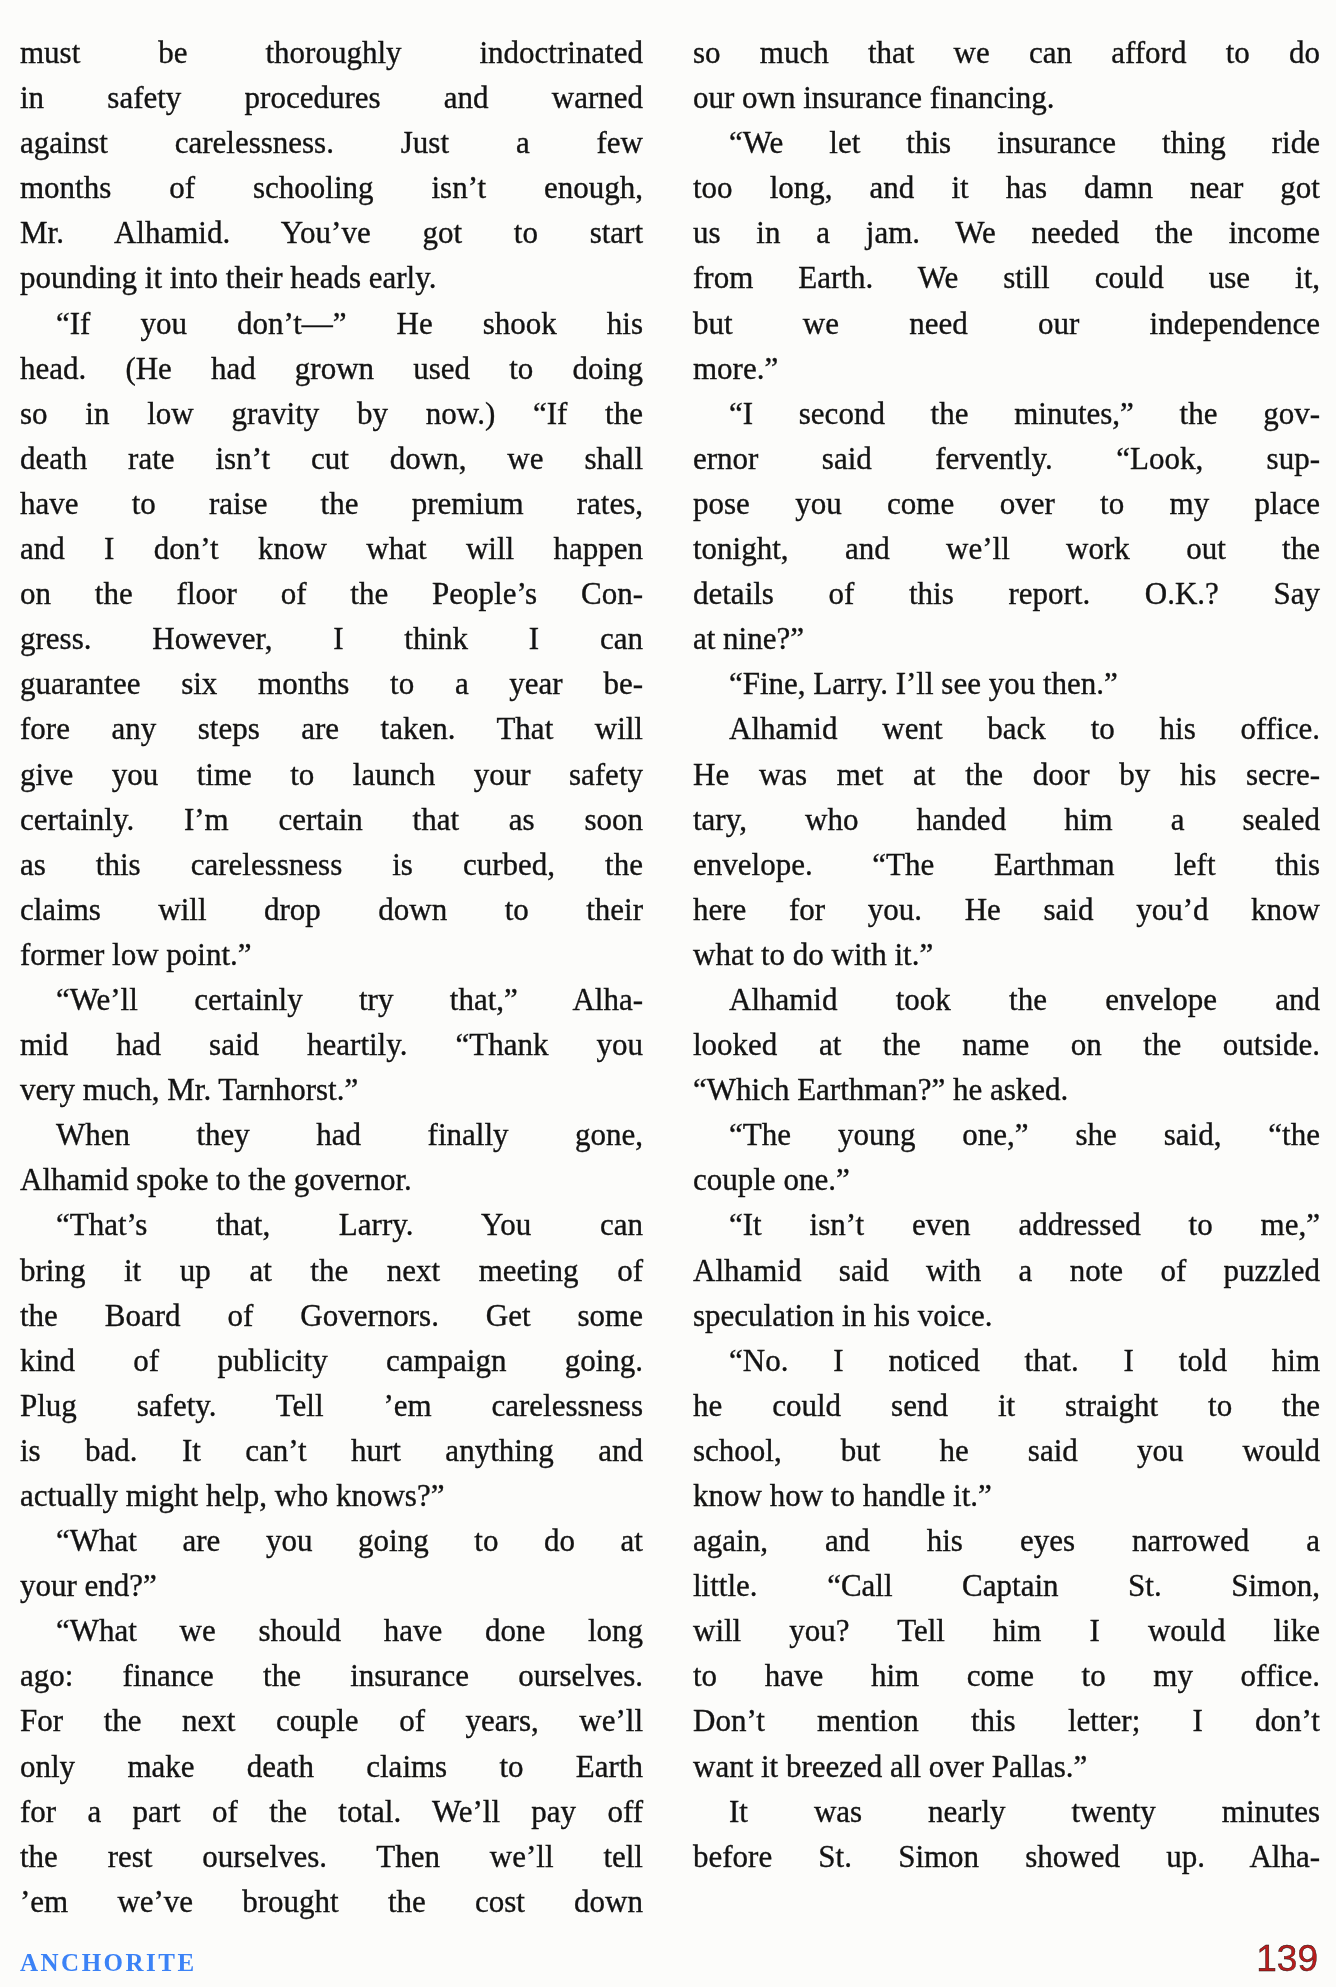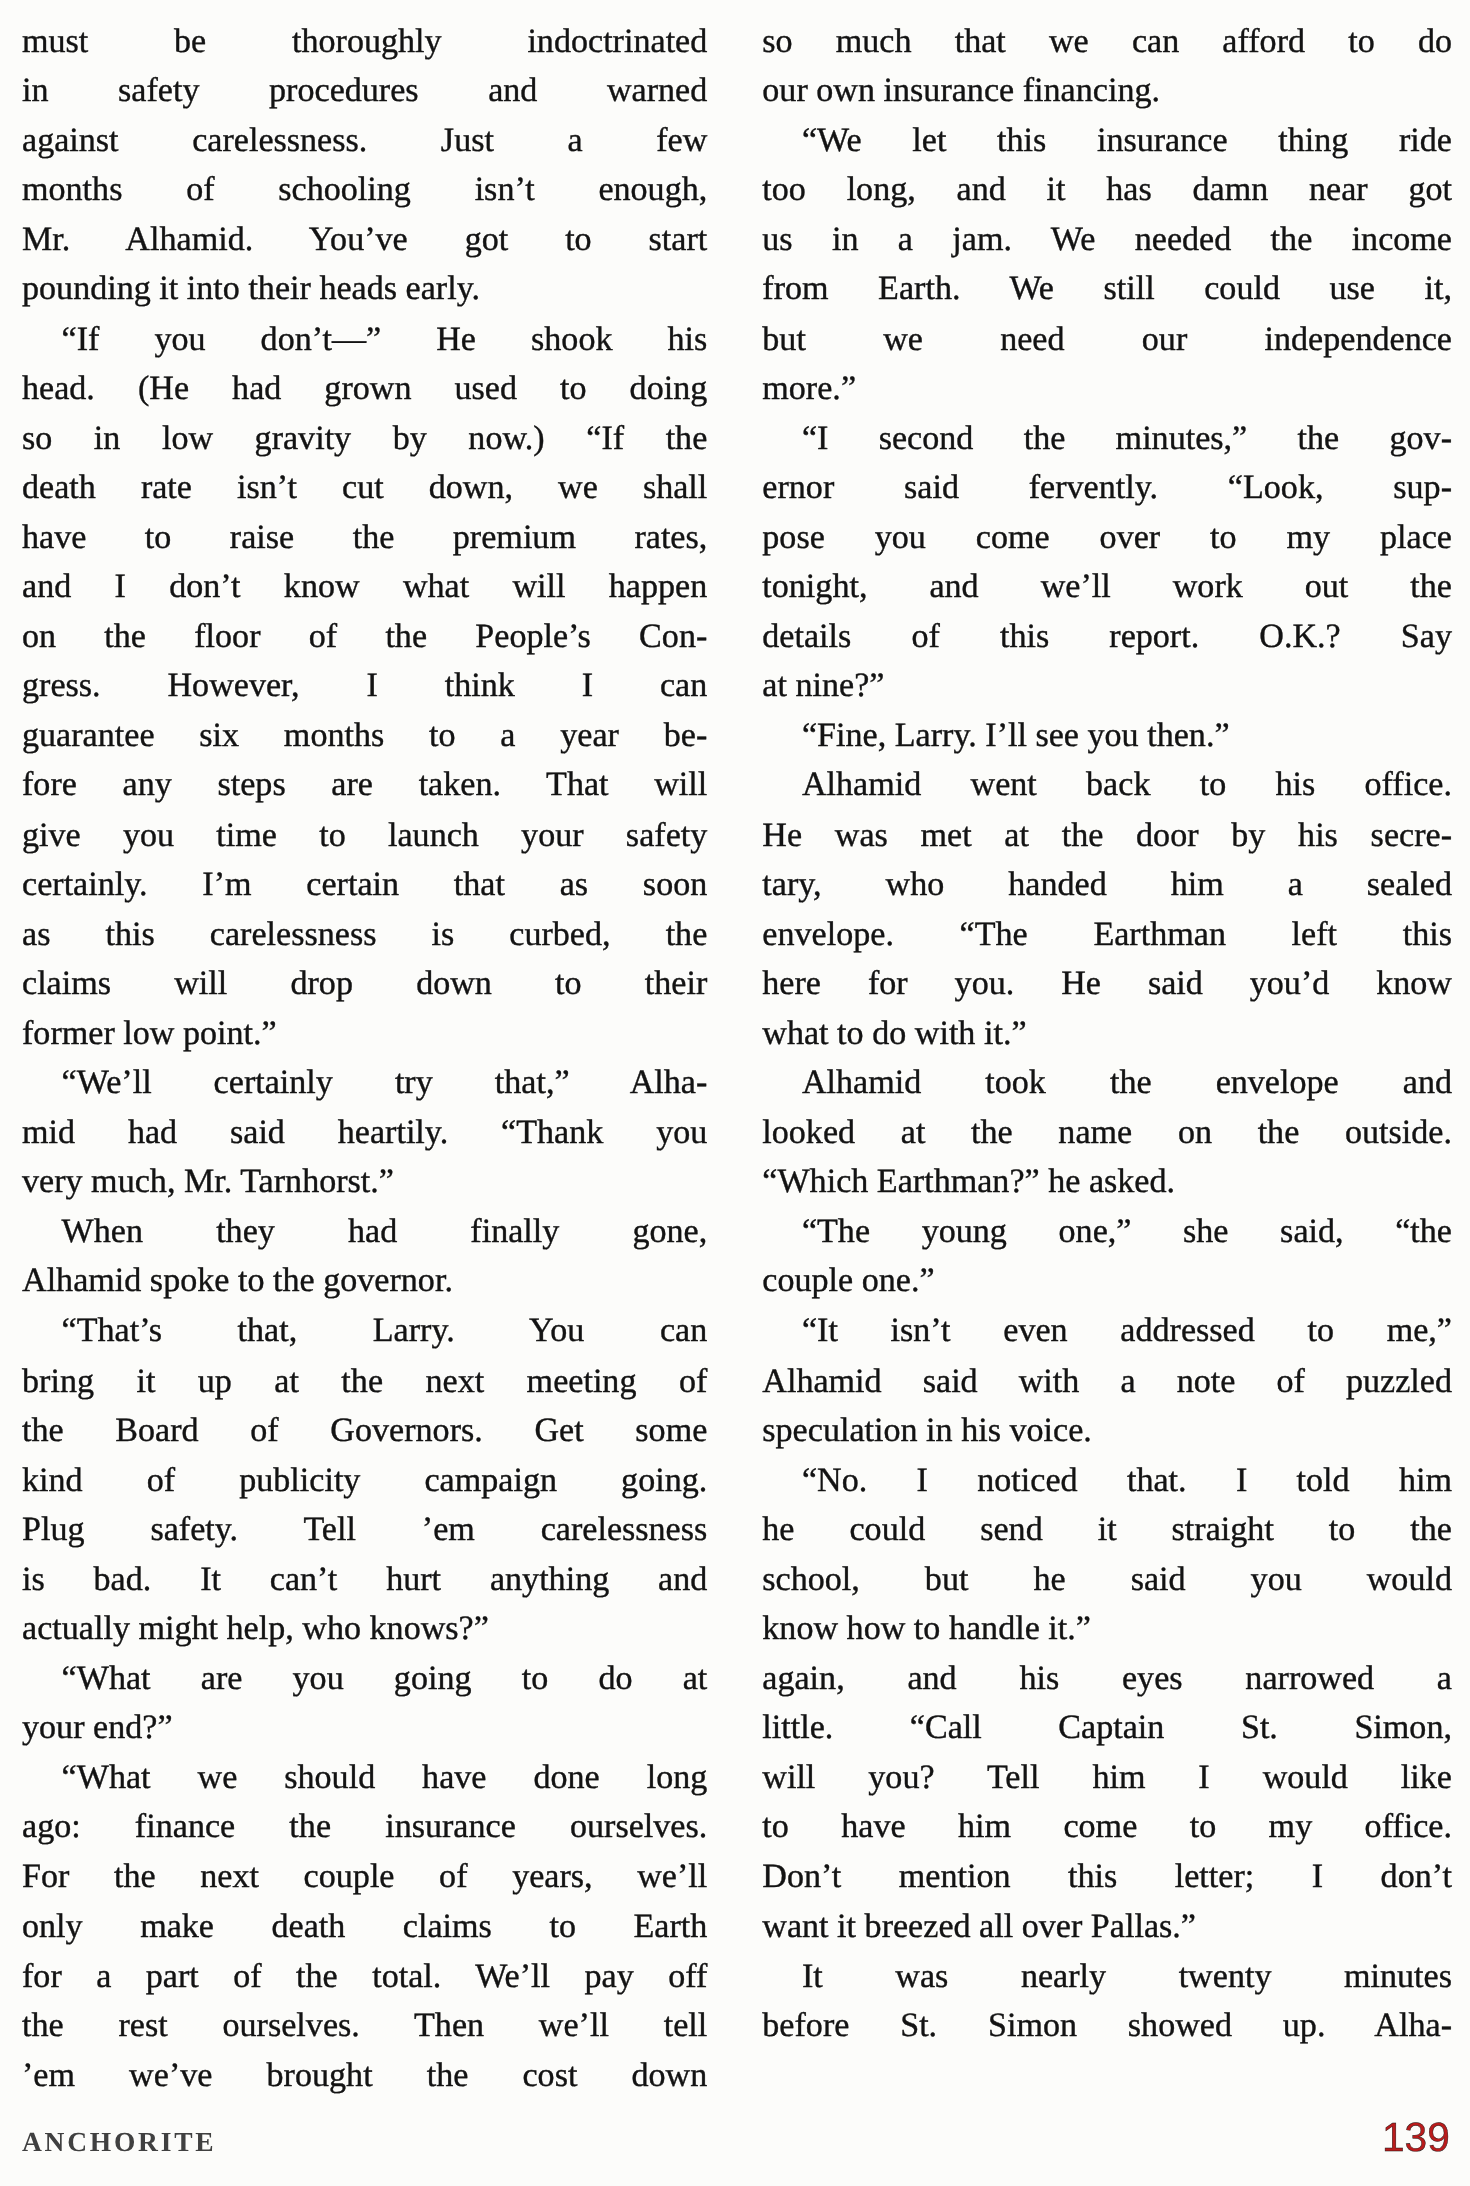--- a/index.html
+++ b/index.html
@@ -6,20 +6,21 @@
   body{
     width:1336px;height:1987px;
     background:#fcfcfa;
     position:relative;
     overflow:hidden;
   }
   .page{
     position:absolute;inset:0;
     padding:14px 16px 0 20px;
     box-sizing:border-box;
+    margin-top:16px;
   }
   .columns{
     display:flex;
     gap:50px;
   }
   .col{width:623px;}
   .col.right{width:627px;}
   .para{margin:0;}
   .line{
     font-family:"Liberation Serif","DejaVu Serif",serif;
@@ -43,21 +44,21 @@
     left:20px;right:18px;top:1922px;
     display:flex;
     justify-content:space-between;
     align-items:baseline;
   }
   .running-title{
     font-family:"Liberation Serif","DejaVu Serif",serif;
     font-size:25px;
     font-weight:700;
     letter-spacing:2.5px;
-    color:#404040;
+    color:#3b82f6;
   }
   .page-number{
     font-family:Liberation Sans, sans-serif;
     font-size:37px;
     color:#b91c1c;
     -webkit-text-stroke:0.4px #131313;
   }
 </style>
 </head>
 <body>

